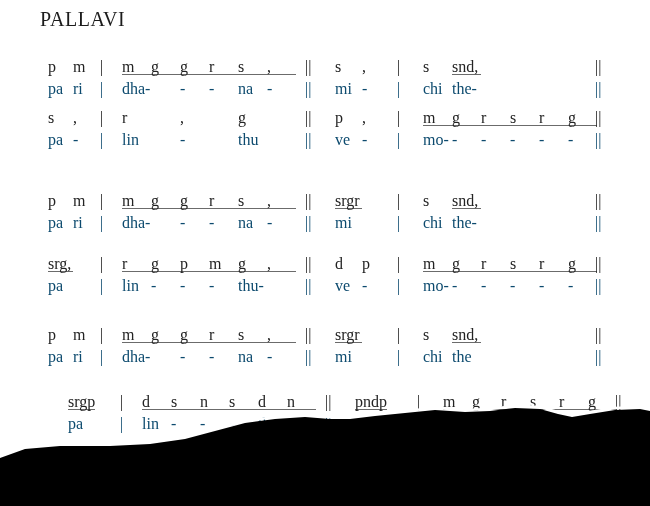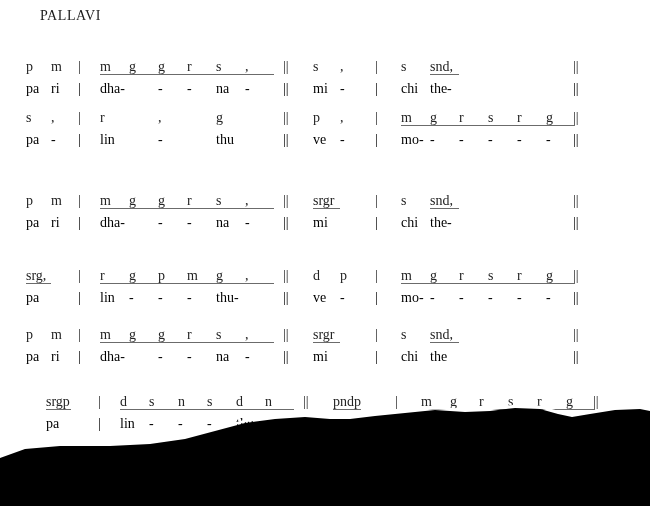--- a/index.html
+++ b/index.html
@@ -3,26 +3,26 @@
 <meta charset="utf-8">
 <style>
   html,body{margin:0;padding:0;}
   body{
     width:650px;height:506px;position:relative;overflow:hidden;
     background:#ffffff;
     font-family:"Liberation Serif","DejaVu Serif",serif;
   }
   .page-title{
     position:absolute;left:40px;top:8px;
-    font-size:14px;letter-spacing:0.6px;color:#1c1c1c;
+    font-size:20px;letter-spacing:0.6px;color:#1c1c1c;
   }
   .pair{position:absolute;left:0;width:650px;}
-  .nline{height:22px;line-height:20px;white-space:nowrap;padding-left:26px;font-size:14px;}
+  .nline{height:22px;line-height:20px;white-space:nowrap;padding-left:48px;font-size:16px;}
   .nline.swara{color:#232323;}
-  .nline.lyric{color:#000000;}
+  .nline.lyric{color:#0c4a6e;}
   .cell{display:inline-block;vertical-align:top;height:22px;}
   .c1{width:50px;}
   .c2{width:183px;}
   .c3{width:62px;}
   .c4{width:172px;}
   .bar{display:inline-block;vertical-align:top;height:22px;}
   .b1{width:24px;padding-left:2px;box-sizing:border-box;}
   .b2{width:30px;}
   .b3{width:26px;}
   .b4{width:14px;}
@@ -45,21 +45,21 @@
       <div class="nline lyric"><span class="cell c1"><span class="slot">pa</span><span class="slot">ri</span></span><span class="bar b1">|</span><span class="cell c2"><span class="slot">dha-</span><span class="slot"></span><span class="slot">-</span><span class="slot">-</span><span class="slot">na</span><span class="slot">-</span></span><span class="bar b2">||</span><span class="cell c3"><span class="slot">mi</span><span class="slot">-</span></span><span class="bar b3">|</span><span class="cell c4"><span class="slot">chi</span><span class="slot">the-</span></span><span class="bar b4">||</span></div>
     </div>
     <div class="pair" style="top: 108px;">
       <div class="nline swara"><span class="cell c1"><span class="slot">s</span><span class="slot">,</span></span><span class="bar b1">|</span><span class="cell c2"><span class="slot">r</span><span class="slot"></span><span class="slot">,</span><span class="slot"></span><span class="slot">g</span><span class="slot"></span></span><span class="bar b2">||</span><span class="cell c3"><span class="slot">p</span><span class="slot">,</span></span><span class="bar b3">|</span><span class="cell c4"><span class="slot u">m</span><span class="slot u">g</span><span class="slot u">r</span><span class="slot u">s</span><span class="slot u">r</span><span class="slot u">g</span></span><span class="bar b4">||</span></div>
       <div class="nline lyric"><span class="cell c1"><span class="slot">pa</span><span class="slot">-</span></span><span class="bar b1">|</span><span class="cell c2"><span class="slot">lin</span><span class="slot"></span><span class="slot">-</span><span class="slot"></span><span class="slot">thu</span><span class="slot"></span></span><span class="bar b2">||</span><span class="cell c3"><span class="slot">ve</span><span class="slot">-</span></span><span class="bar b3">|</span><span class="cell c4"><span class="slot">mo-</span><span class="slot">-</span><span class="slot">-</span><span class="slot">-</span><span class="slot">-</span><span class="slot">-</span></span><span class="bar b4">||</span></div>
     </div>
     <div class="pair" style="top: 191px;">
       <div class="nline swara"><span class="cell c1"><span class="slot">p</span><span class="slot">m</span></span><span class="bar b1">|</span><span class="cell c2"><span class="slot u">m</span><span class="slot u">g</span><span class="slot u">g</span><span class="slot u">r</span><span class="slot u">s</span><span class="slot u">,</span></span><span class="bar b2">||</span><span class="cell c3"><span class="slot u">srgr</span><span class="slot"></span></span><span class="bar b3">|</span><span class="cell c4"><span class="slot">s</span><span class="slot u">snd,</span></span><span class="bar b4">||</span></div>
       <div class="nline lyric"><span class="cell c1"><span class="slot">pa</span><span class="slot">ri</span></span><span class="bar b1">|</span><span class="cell c2"><span class="slot">dha-</span><span class="slot"></span><span class="slot">-</span><span class="slot">-</span><span class="slot">na</span><span class="slot">-</span></span><span class="bar b2">||</span><span class="cell c3"><span class="slot">mi</span><span class="slot"></span></span><span class="bar b3">|</span><span class="cell c4"><span class="slot">chi</span><span class="slot">the-</span></span><span class="bar b4">||</span></div>
     </div>
-    <div class="pair" style="top: 266px;">
+    <div class="pair" style="top: 254px;">
       <div class="nline swara"><span class="cell c1"><span class="slot u">srg,</span><span class="slot"></span></span><span class="bar b1">|</span><span class="cell c2"><span class="slot u">r</span><span class="slot u">g</span><span class="slot u">p</span><span class="slot u">m</span><span class="slot u">g</span><span class="slot u">,</span></span><span class="bar b2">||</span><span class="cell c3"><span class="slot">d</span><span class="slot">p</span></span><span class="bar b3">|</span><span class="cell c4"><span class="slot u">m</span><span class="slot u">g</span><span class="slot u">r</span><span class="slot u">s</span><span class="slot u">r</span><span class="slot u">g</span></span><span class="bar b4">||</span></div>
       <div class="nline lyric"><span class="cell c1"><span class="slot">pa</span><span class="slot"></span></span><span class="bar b1">|</span><span class="cell c2"><span class="slot">lin</span><span class="slot">-</span><span class="slot">-</span><span class="slot">-</span><span class="slot">thu-</span><span class="slot"></span></span><span class="bar b2">||</span><span class="cell c3"><span class="slot">ve</span><span class="slot">-</span></span><span class="bar b3">|</span><span class="cell c4"><span class="slot">mo-</span><span class="slot">-</span><span class="slot">-</span><span class="slot">-</span><span class="slot">-</span><span class="slot">-</span></span><span class="bar b4">||</span></div>
     </div>
     <div class="pair" style="top: 325px;">
       <div class="nline swara"><span class="cell c1"><span class="slot">p</span><span class="slot">m</span></span><span class="bar b1">|</span><span class="cell c2"><span class="slot u">m</span><span class="slot u">g</span><span class="slot u">g</span><span class="slot u">r</span><span class="slot u">s</span><span class="slot u">,</span></span><span class="bar b2">||</span><span class="cell c3"><span class="slot u">srgr</span><span class="slot"></span></span><span class="bar b3">|</span><span class="cell c4"><span class="slot">s</span><span class="slot u">snd,</span></span><span class="bar b4">||</span></div>
       <div class="nline lyric"><span class="cell c1"><span class="slot">pa</span><span class="slot">ri</span></span><span class="bar b1">|</span><span class="cell c2"><span class="slot">dha-</span><span class="slot"></span><span class="slot">-</span><span class="slot">-</span><span class="slot">na</span><span class="slot">-</span></span><span class="bar b2">||</span><span class="cell c3"><span class="slot">mi</span><span class="slot"></span></span><span class="bar b3">|</span><span class="cell c4"><span class="slot">chi</span><span class="slot">the</span></span><span class="bar b4">||</span></div>
     </div>
     <div class="pair" style="top: 392px; margin-left: 20px;">
       <div class="nline swara"><span class="cell c1"><span class="slot u">srgp</span><span class="slot"></span></span><span class="bar b1">|</span><span class="cell c2"><span class="slot u">d</span><span class="slot u">s</span><span class="slot u">n</span><span class="slot u">s</span><span class="slot u">d</span><span class="slot u">n</span></span><span class="bar b2">||</span><span class="cell c3"><span class="slot u">pndp</span><span class="slot"></span></span><span class="bar b3">|</span><span class="cell c4"><span class="slot u">m</span><span class="slot u">g</span><span class="slot u">r</span><span class="slot u">s</span><span class="slot u">r</span><span class="slot u">g</span></span><span class="bar b4">||</span></div>
       <div class="nline lyric"><span class="cell c1"><span class="slot">pa</span><span class="slot"></span></span><span class="bar b1">|</span><span class="cell c2"><span class="slot">lin</span><span class="slot">-</span><span class="slot">-</span><span class="slot">-</span><span class="slot">thu</span><span class="slot">-</span></span><span class="bar b2">||</span><span class="cell c3"><span class="slot">ve</span><span class="slot"></span></span><span class="bar b3">|</span><span class="cell c4"><span class="slot">mo-</span><span class="slot">-</span><span class="slot">-</span><span class="slot">-</span><span class="slot">-</span><span class="slot">-</span></span><span class="bar b4">||</span></div>

